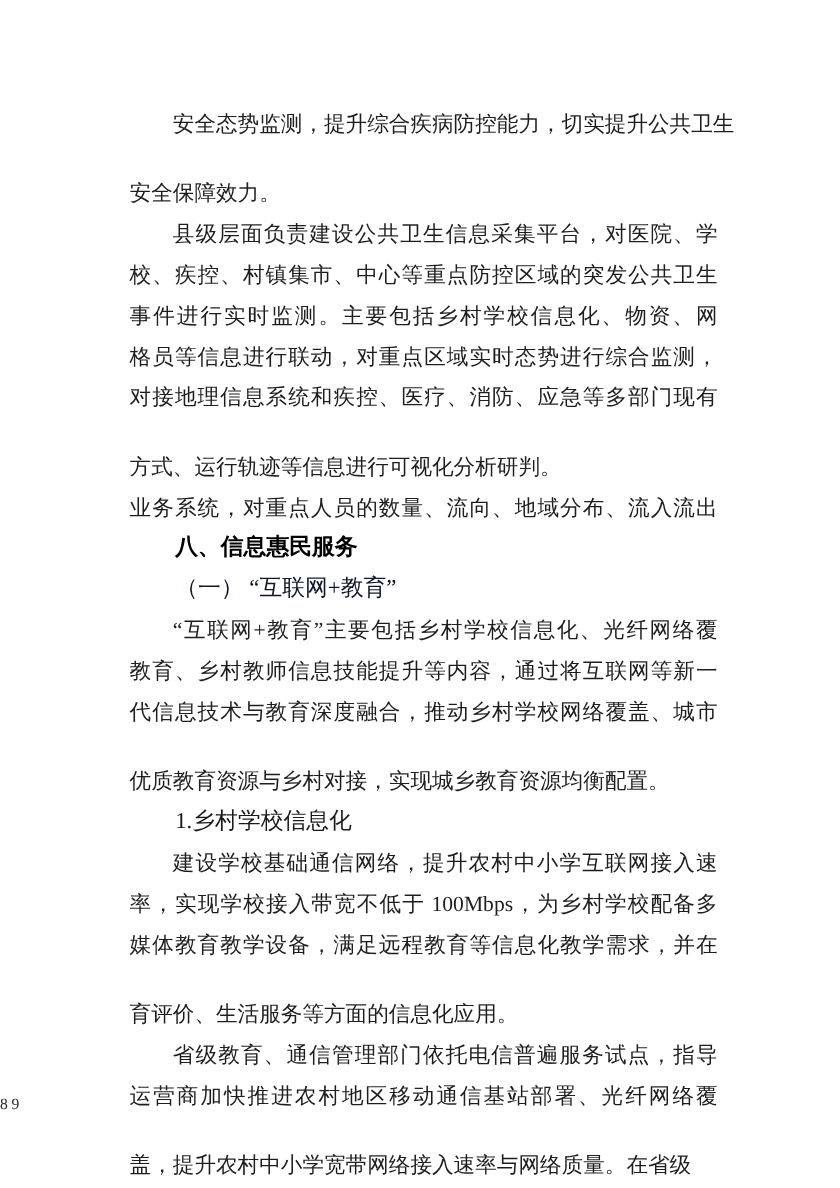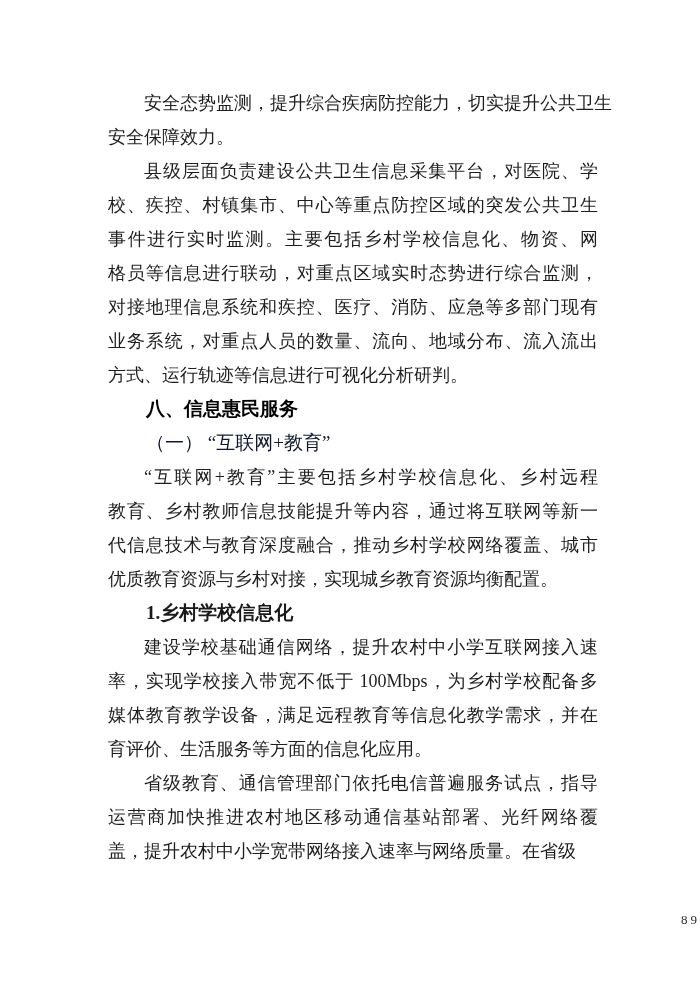--- a/index.html
+++ b/index.html
@@ -29,53 +29,54 @@
     color: #1e1e1e;
     text-align: justify;
     text-align-last: justify;
     white-space: nowrap;
   }
   .line.first {
     text-indent: 2em;
   }
   .line.end {
     text-align-last: left;
+    margin-top: 24px;
   }
   .h-section {
     font-family: "Liberation Sans", sans-serif;
     font-weight: bold;
     font-size: 19px;
     line-height: 34px;
     color: #000000;
     text-indent: 2em;
     white-space: nowrap;
   }
   .h-sub {
     font-family: Liberation Serif, serif;
     font-size: 19px;
     line-height: 34px;
     color: #0f172a;
     text-indent: 2em;
     white-space: nowrap;
   }
   .h-num {
     font-family: "Liberation Serif", serif;
-    font-weight: bold;
+    font-weight: normal;
     font-size: 19px;
     line-height: 34px;
     color: #1a1a1a;
     text-indent: 2em;
     white-space: nowrap;
   }
   .page-number {
     position: absolute;
     left: 0;
     top: 912px;
     width: 700px;
-    text-align: right;
+    text-align: left;
     font-size: 13px;
     letter-spacing: 3px;
     color: #2a2a2a;
   }
 </style>
 </head>
 <body>
 
 <div class="page">
   <div class="page-content">
@@ -84,30 +85,30 @@
       <div class="line first">安全态势监测，提升综合疾病防控能力，切实提升公共卫生</div>
       <div class="line end">安全保障效力。</div>
     </div>
 
     <div>
       <div class="line first">县级层面负责建设公共卫生信息采集平台，对医院、学</div>
       <div class="line">校、疾控、村镇集市、中心等重点防控区域的突发公共卫生</div>
       <div class="line">事件进行实时监测。主要包括乡村学校信息化、物资、网</div>
       <div class="line">格员等信息进行联动，对重点区域实时态势进行综合监测，</div>
       <div class="line">对接地理信息系统和疾控、医疗、消防、应急等多部门现有</div>
+      <div class="line end">方式、运行轨迹等信息进行可视化分析研判。</div>
       <div class="line">业务系统，对重点人员的数量、流向、地域分布、流入流出</div>
-      <div class="line end">方式、运行轨迹等信息进行可视化分析研判。</div>
     </div>
 
     <div class="h-section">八、信息惠民服务</div>
 
     <div class="h-sub">（一） “互联网+教育”</div>
 
     <div>
-      <div class="line first">“互联网+教育”主要包括乡村学校信息化、乡村远程</div>
+      <div class="line first">“互联网+教育”主要包括乡村学校信息化、光纤网络覆</div>
       <div class="line">教育、乡村教师信息技能提升等内容，通过将互联网等新一</div>
       <div class="line">代信息技术与教育深度融合，推动乡村学校网络覆盖、城市</div>
       <div class="line end">优质教育资源与乡村对接，实现城乡教育资源均衡配置。</div>
     </div>
 
     <div class="h-num">1.乡村学校信息化</div>
 
     <div>
       <div class="line first">建设学校基础通信网络，提升农村中小学互联网接入速</div>
       <div class="line">率，实现学校接入带宽不低于 100Mbps，为乡村学校配备多</div>

